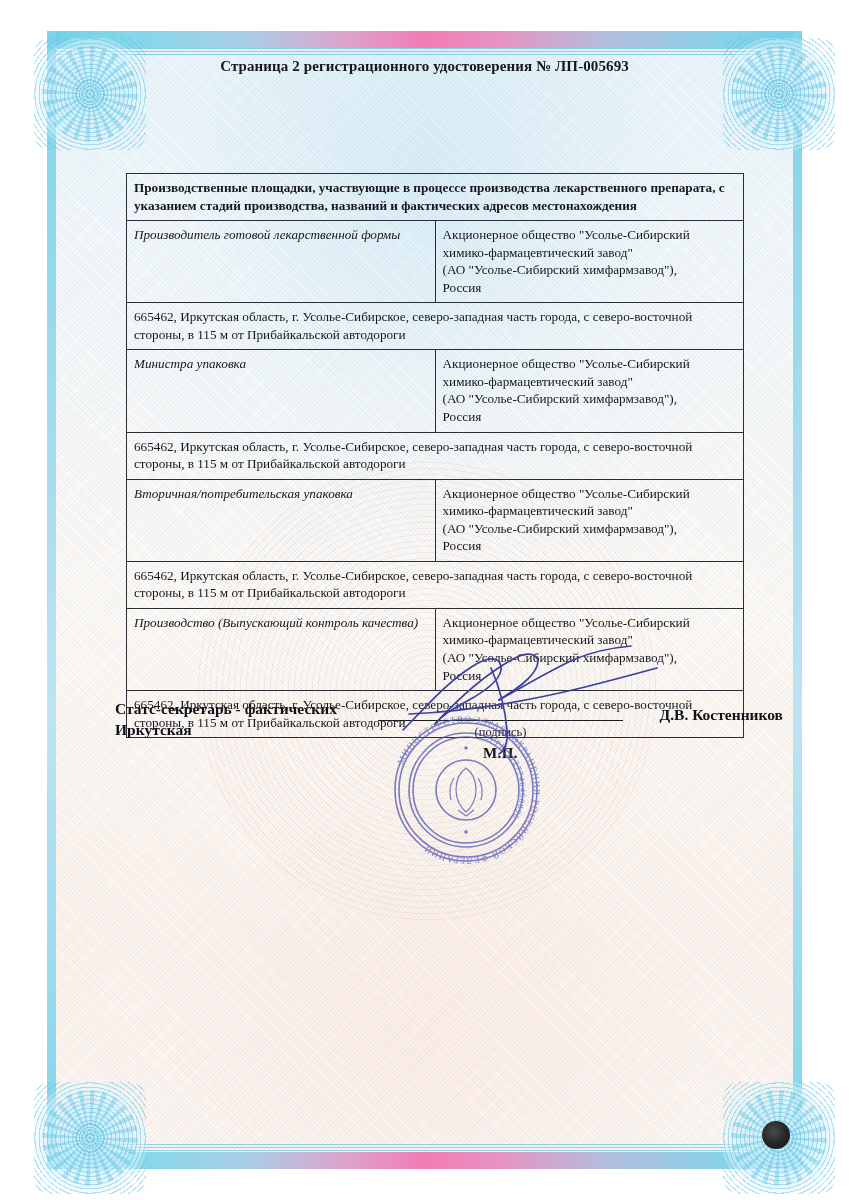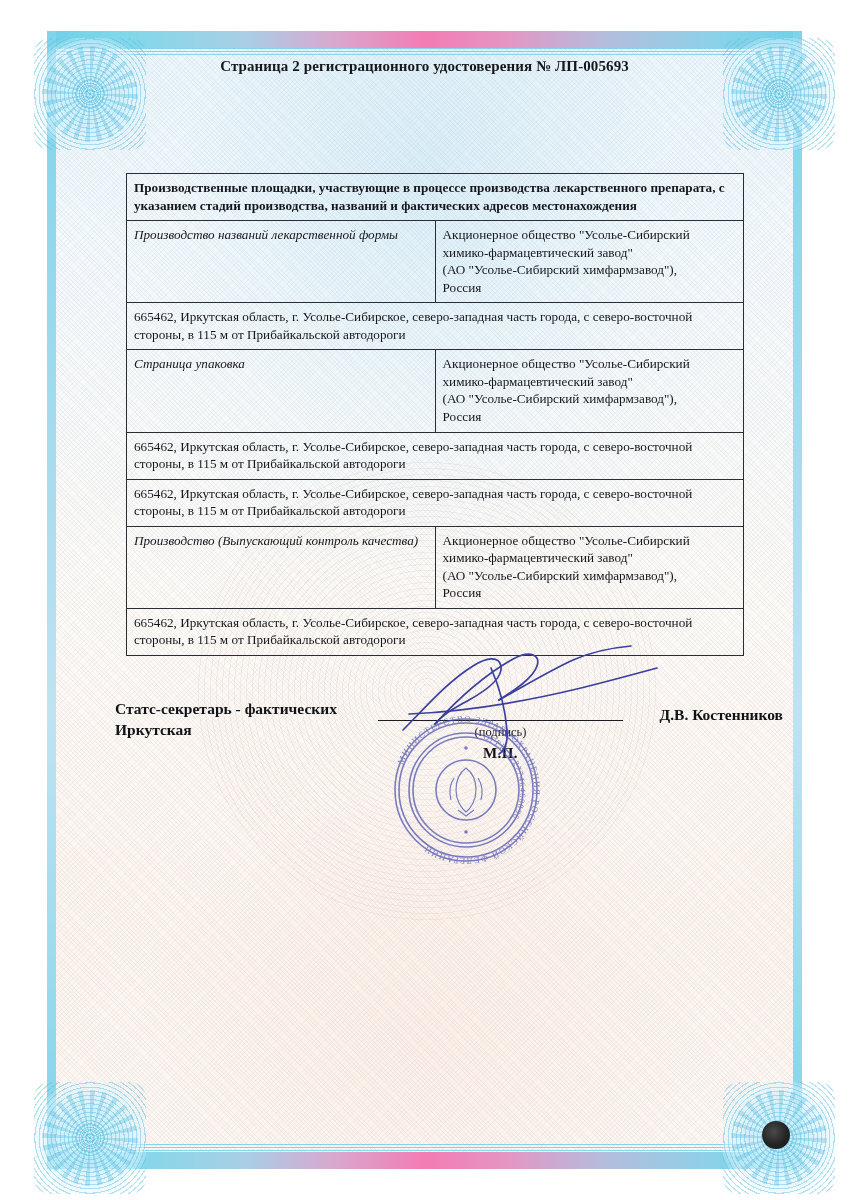--- a/index.html
+++ b/index.html
@@ -303,45 +303,54 @@
   <div class="page-header">Страница 2 регистрационного удостоверения № ЛП-005693</div>
 
   <div class="tbl-wrap">
     <table class="sites">
       <tbody>
         <tr>
           <td class="hdr" colspan="2">Производственные площадки, участвующие в процессе производства лекарственного препарата, с указанием стадий производства, названий и фактических адресов местонахождения</td>
         </tr>
 
         <tr>
-          <td class="stage">Производство названий лекарственной формы</td>
+          <td class="stage">Производитель готовой лекарственной формы</td>
           <td class="org">
             <span class="org-line">Акционерное общество "Усолье-Сибирский</span>
             <span class="org-line">химико-фармацевтический завод"</span>
             <span class="org-line">(АО "Усолье-Сибирский химфармзавод"),</span>
             <span class="org-line">Россия</span>
           </td>
         </tr>
         <tr>
           <td class="addr" colspan="2">665462, Иркутская область, г. Усолье-Сибирское, северо-западная часть города, с северо-восточной стороны, в 115 м от Прибайкальской автодороги</td>
         </tr>
 
         <tr>
-          <td class="stage">Страница упаковка</td>
+          <td class="stage">Министра упаковка</td>
           <td class="org">
             <span class="org-line">Акционерное общество "Усолье-Сибирский</span>
             <span class="org-line">химико-фармацевтический завод"</span>
             <span class="org-line">(АО "Усолье-Сибирский химфармзавод"),</span>
             <span class="org-line">Россия</span>
           </td>
         </tr>
         <tr>
           <td class="addr" colspan="2">665462, Иркутская область, г. Усолье-Сибирское, северо-западная часть города, с северо-восточной стороны, в 115 м от Прибайкальской автодороги</td>
         </tr>
 
+        <tr>
+          <td class="stage">Вторичная/потребительская упаковка</td>
+          <td class="org">
+            <span class="org-line">Акционерное общество "Усолье-Сибирский</span>
+            <span class="org-line">химико-фармацевтический завод"</span>
+            <span class="org-line">(АО "Усолье-Сибирский химфармзавод"),</span>
+            <span class="org-line">Россия</span>
+          </td>
+        </tr>
         <tr>
           <td class="addr" colspan="2">665462, Иркутская область, г. Усолье-Сибирское, северо-западная часть города, с северо-восточной стороны, в 115 м от Прибайкальской автодороги</td>
         </tr>
 
         <tr>
           <td class="stage">Производство (Выпускающий контроль качества)</td>
           <td class="org">
             <span class="org-line">Акционерное общество "Усолье-Сибирский</span>
             <span class="org-line">химико-фармацевтический завод"</span>
             <span class="org-line">(АО "Усолье-Сибирский химфармзавод"),</span>

